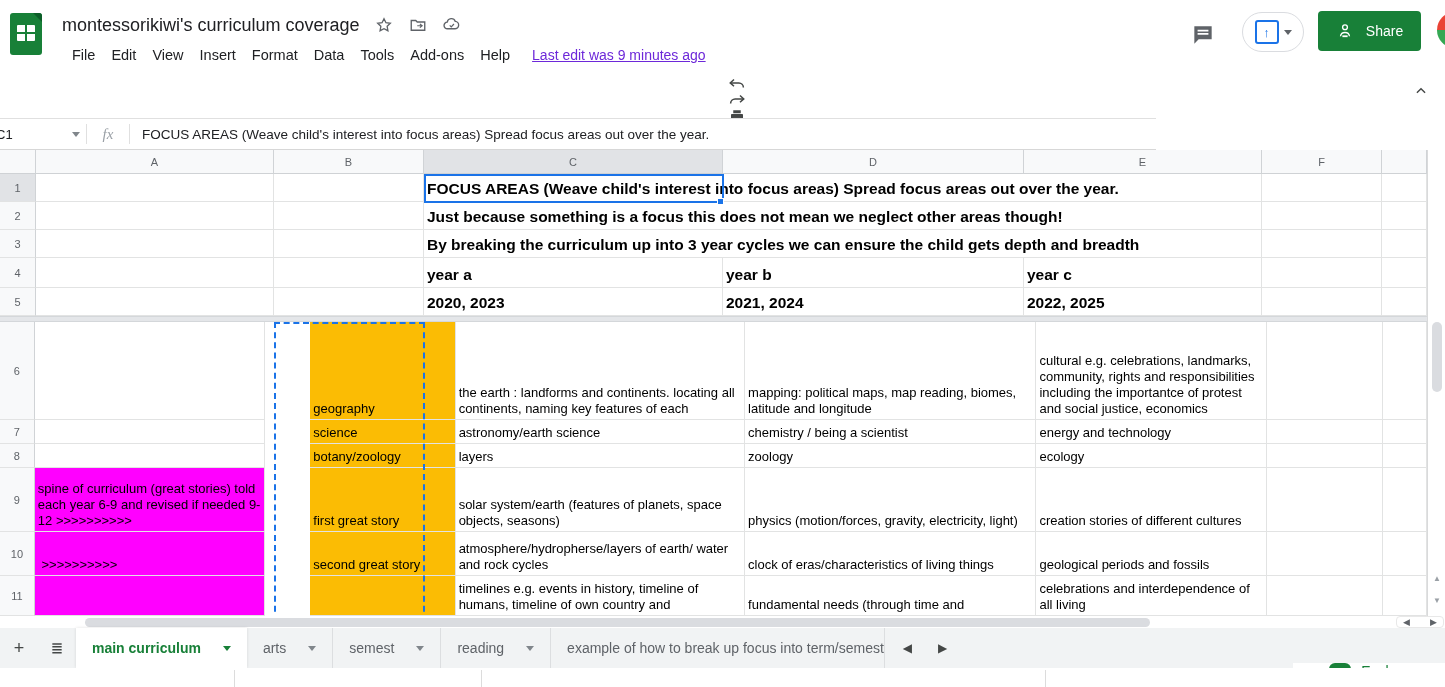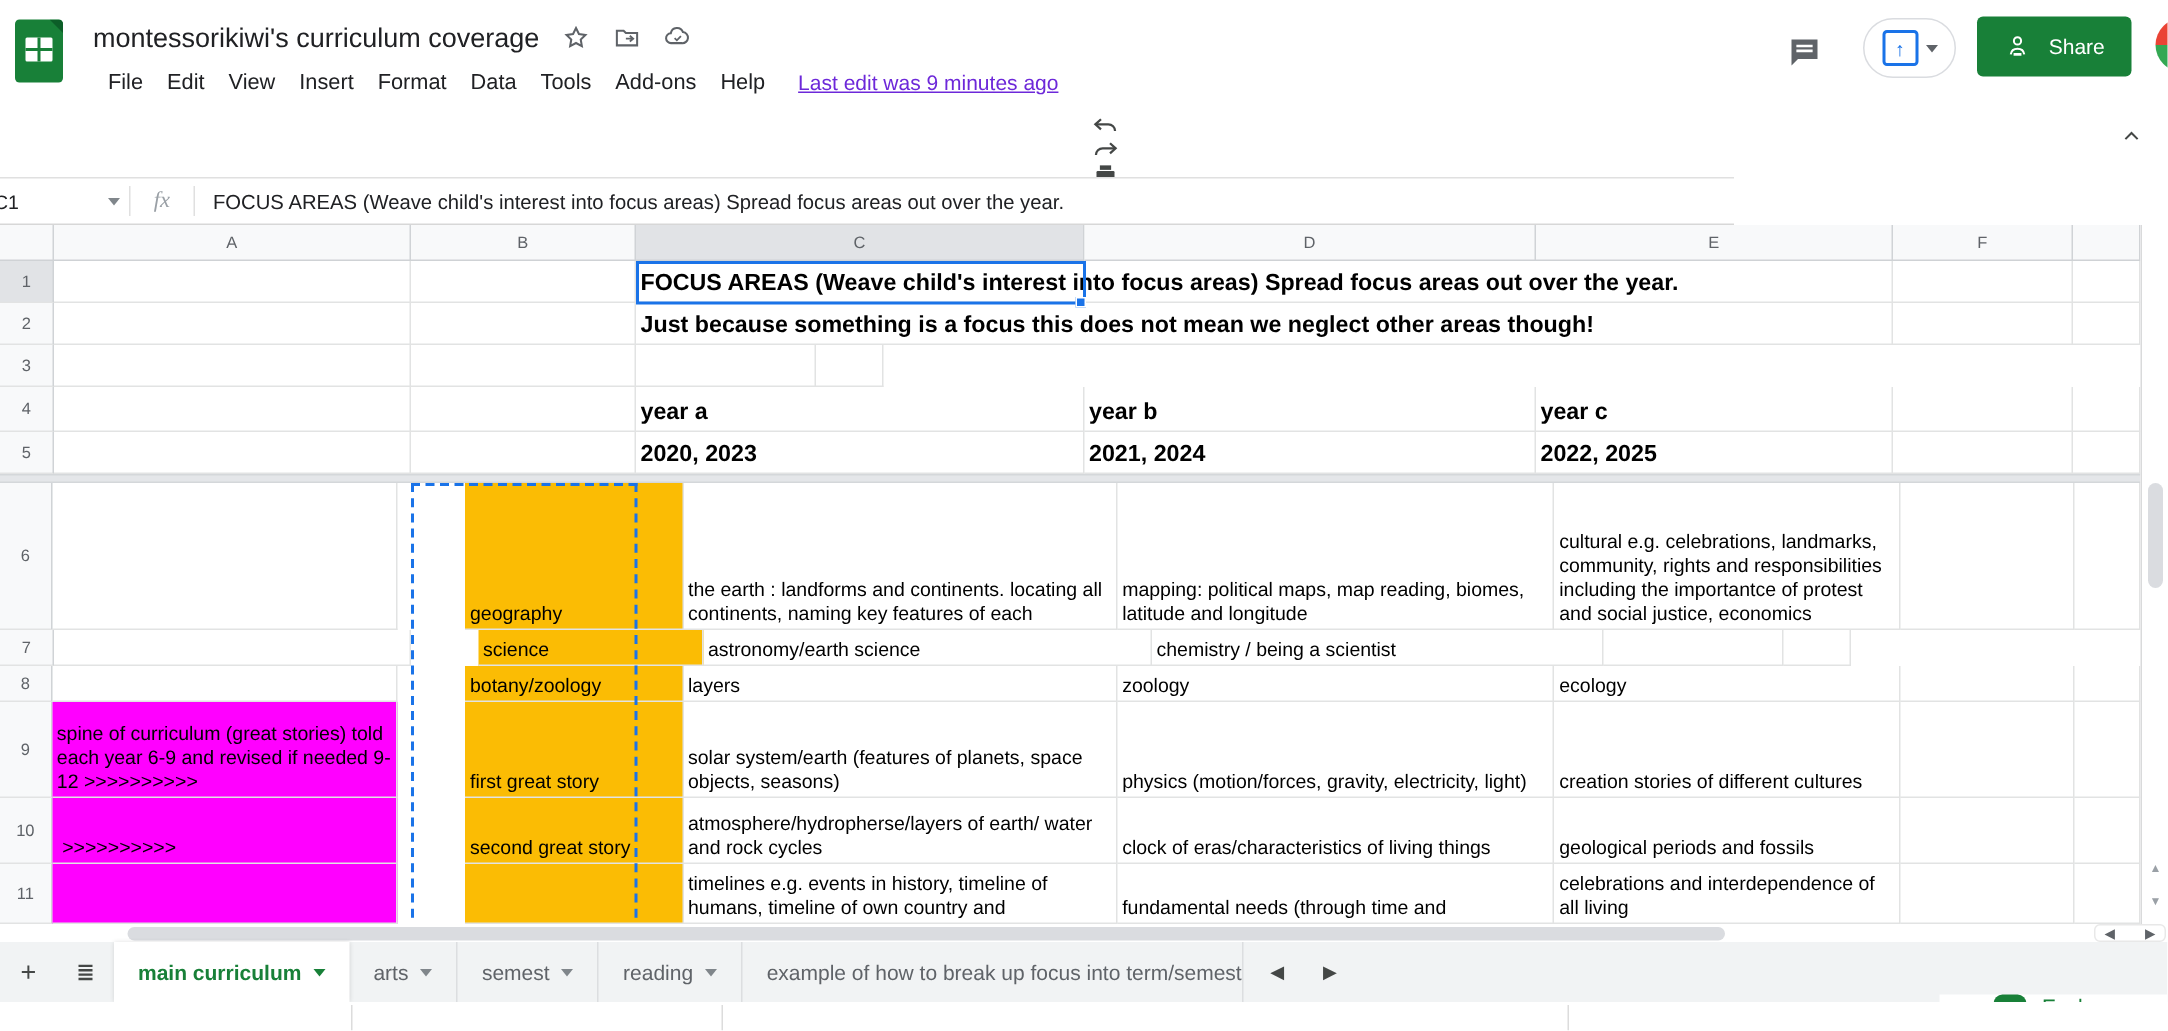--- a/index.html
+++ b/index.html
@@ -77,21 +77,21 @@
   .vstep { position:absolute; left:0; width:18px; height:16px; display:flex; align-items:center; justify-content:center; color:#9aa0a6; font-size:8px; }
 
   
   #hscroll { left:0; top:616px; width:1445px; height:12px; background:#fff; }
   #hthumb { position:absolute; left:85px; top:2px; width:1065px; height:9px; background:#dadce0; border-radius:5px; }
   #hsteps { position:absolute; left:1396px; top:0; width:48px; height:12px; display:flex; align-items:center; justify-content:space-between; color:#5f6368; font-size:9px; padding:0 6px; border:1px solid #e8e8e8; border-radius:4px; background:#fff; }
 
   
   #tabbar { left:0; top:628px; width:1445px; height:40px; background:#f1f3f4; display:flex; align-items:stretch; }
   #add-sheet, #all-sheets { width:38px; display:flex; align-items:center; justify-content:center; color:#444746; font-size:18px; }
-  .sheet-tab { display:flex; align-items:center; gap:8px; padding:0 16px; font-size:14px; color:#5f6368; border-right:1px solid #dcdee0; white-space:nowrap; }
+  .sheet-tab { display:flex; align-items:center; gap:22px; padding:0 16px; font-size:14px; color:#5f6368; border-right:1px solid #dcdee0; white-space:nowrap; }
   .sheet-tab .caret { border-top-color:#80868b; }
   .sheet-tab.active { background:#fff; color:#188038; font-weight:bold; border-right:none; box-shadow:0 0 3px rgba(0,0,0,.12); }
   .sheet-tab.active .caret { border-top-color:#188038; }
   .sheet-tab.clip { max-width:420px; overflow:hidden; border-right:none; padding-right:0; }
   #tab-nav { display:flex; align-items:center; gap:26px; padding:0 18px; color:#444746; font-size:12px; border-left:1px solid #dcdee0; }
   #explore { position:absolute; right:0; top:663px; width:152px; height:40px; background:#fff; display:flex; align-items:flex-start; justify-content:center; gap:10px; }
   #explore-ic { width:22px; height:22px; background:#188038; border-radius:6px; display:flex; align-items:center; justify-content:center; }
   #explore-ic .spark { width:10px; height:10px; background:#fff; clip-path:polygon(50% 0,62% 38%,100% 50%,62% 62%,50% 100%,38% 62%,0 50%,38% 38%); }
   #explore-label { font-size:14px; color:#188038; }
 
@@ -345,20 +345,21 @@
       <div class="c wA"></div>
       <div class="c wB"></div>
       <div class="c wCDE b">Just because something is a focus this does not mean we neglect other areas though!</div>
       <div class="c wF"></div>
       <div class="c wG"></div>
     </div>
     <div class="row r28">
       <div class="rn">3</div>
       <div class="c wA"></div>
       <div class="c wB"></div>
+      <div class="c wCDE b">By breaking the curriculum up into 3 year cycles we can ensure the child gets depth and breadth</div>
       <div class="c wF"></div>
       <div class="c wG"></div>
     </div>
     <div class="row r30">
       <div class="rn">4</div>
       <div class="c wA"></div>
       <div class="c wB"></div>
       <div class="c wC b">year a</div>
       <div class="c wD b">year b</div>
       <div class="c wE b">year c</div>
@@ -387,20 +388,21 @@
       <div class="c wE">cultural e.g. celebrations, landmarks, community, rights and responsibilities including the importantce of protest and social justice,  economics</div>
       <div class="c wF"></div>
       <div class="c wG"></div>
     </div>
     <div class="row r24">
       <div class="rn">7</div>
       <div class="c wA"></div>
       <div class="c wB orange">science</div>
       <div class="c wC">astronomy/earth science</div>
       <div class="c wD">chemistry / being a scientist</div>
+      <div class="c wE">energy and technology</div>
       <div class="c wF"></div>
       <div class="c wG"></div>
     </div>
     <div class="row r24">
       <div class="rn">8</div>
       <div class="c wA"></div>
       <div class="c wB orange">botany/zoology</div>
       <div class="c wC">layers</div>
       <div class="c wD">zoology</div>
       <div class="c wE">ecology</div>

